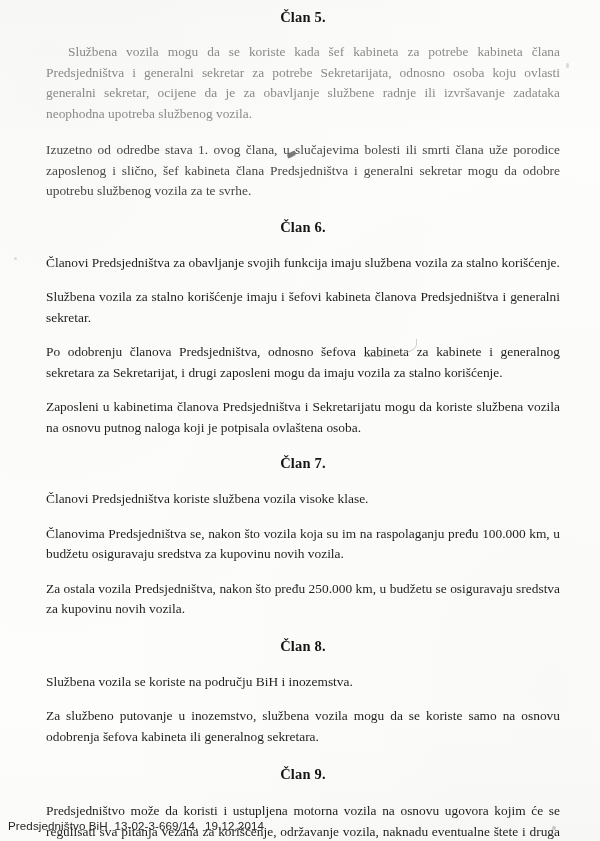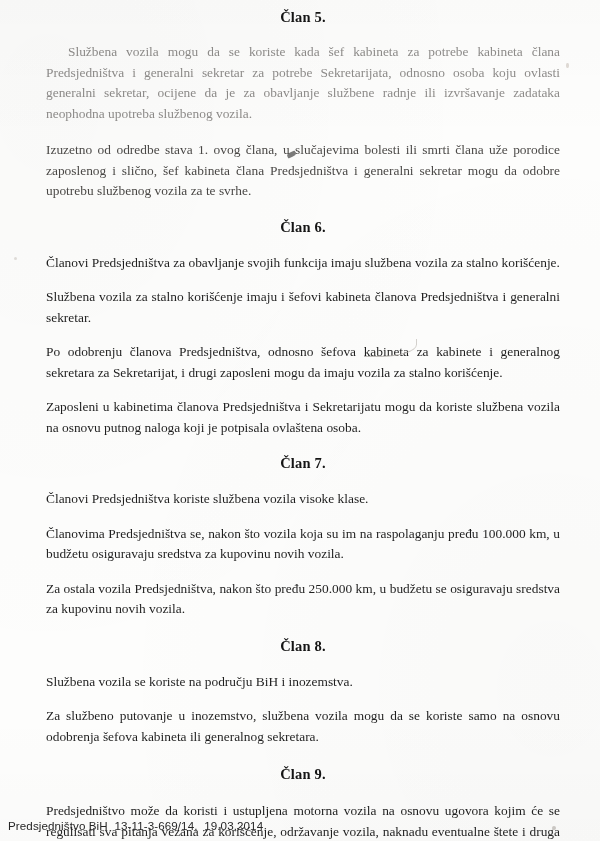--- a/index.html
+++ b/index.html
@@ -161,17 +161,17 @@
 
   </div>
 
   <div class="artifact artifact-tick"></div>
   <div class="artifact artifact-curve"></div>
   <div class="artifact artifact-speck-a"></div>
   <div class="artifact artifact-speck-b"></div>
   <div class="artifact artifact-speck-c"></div>
 
   <div class="footer-stamp">
-    <div>Predsjedništvo BiH  13-11-3-669/14,  19.03.2014</div>
+    <div>Predsjedništvo BiH  13-02-3-669/14,  19.12.2014</div>
     
   </div>
 
 </div>
 
 </body></html>

